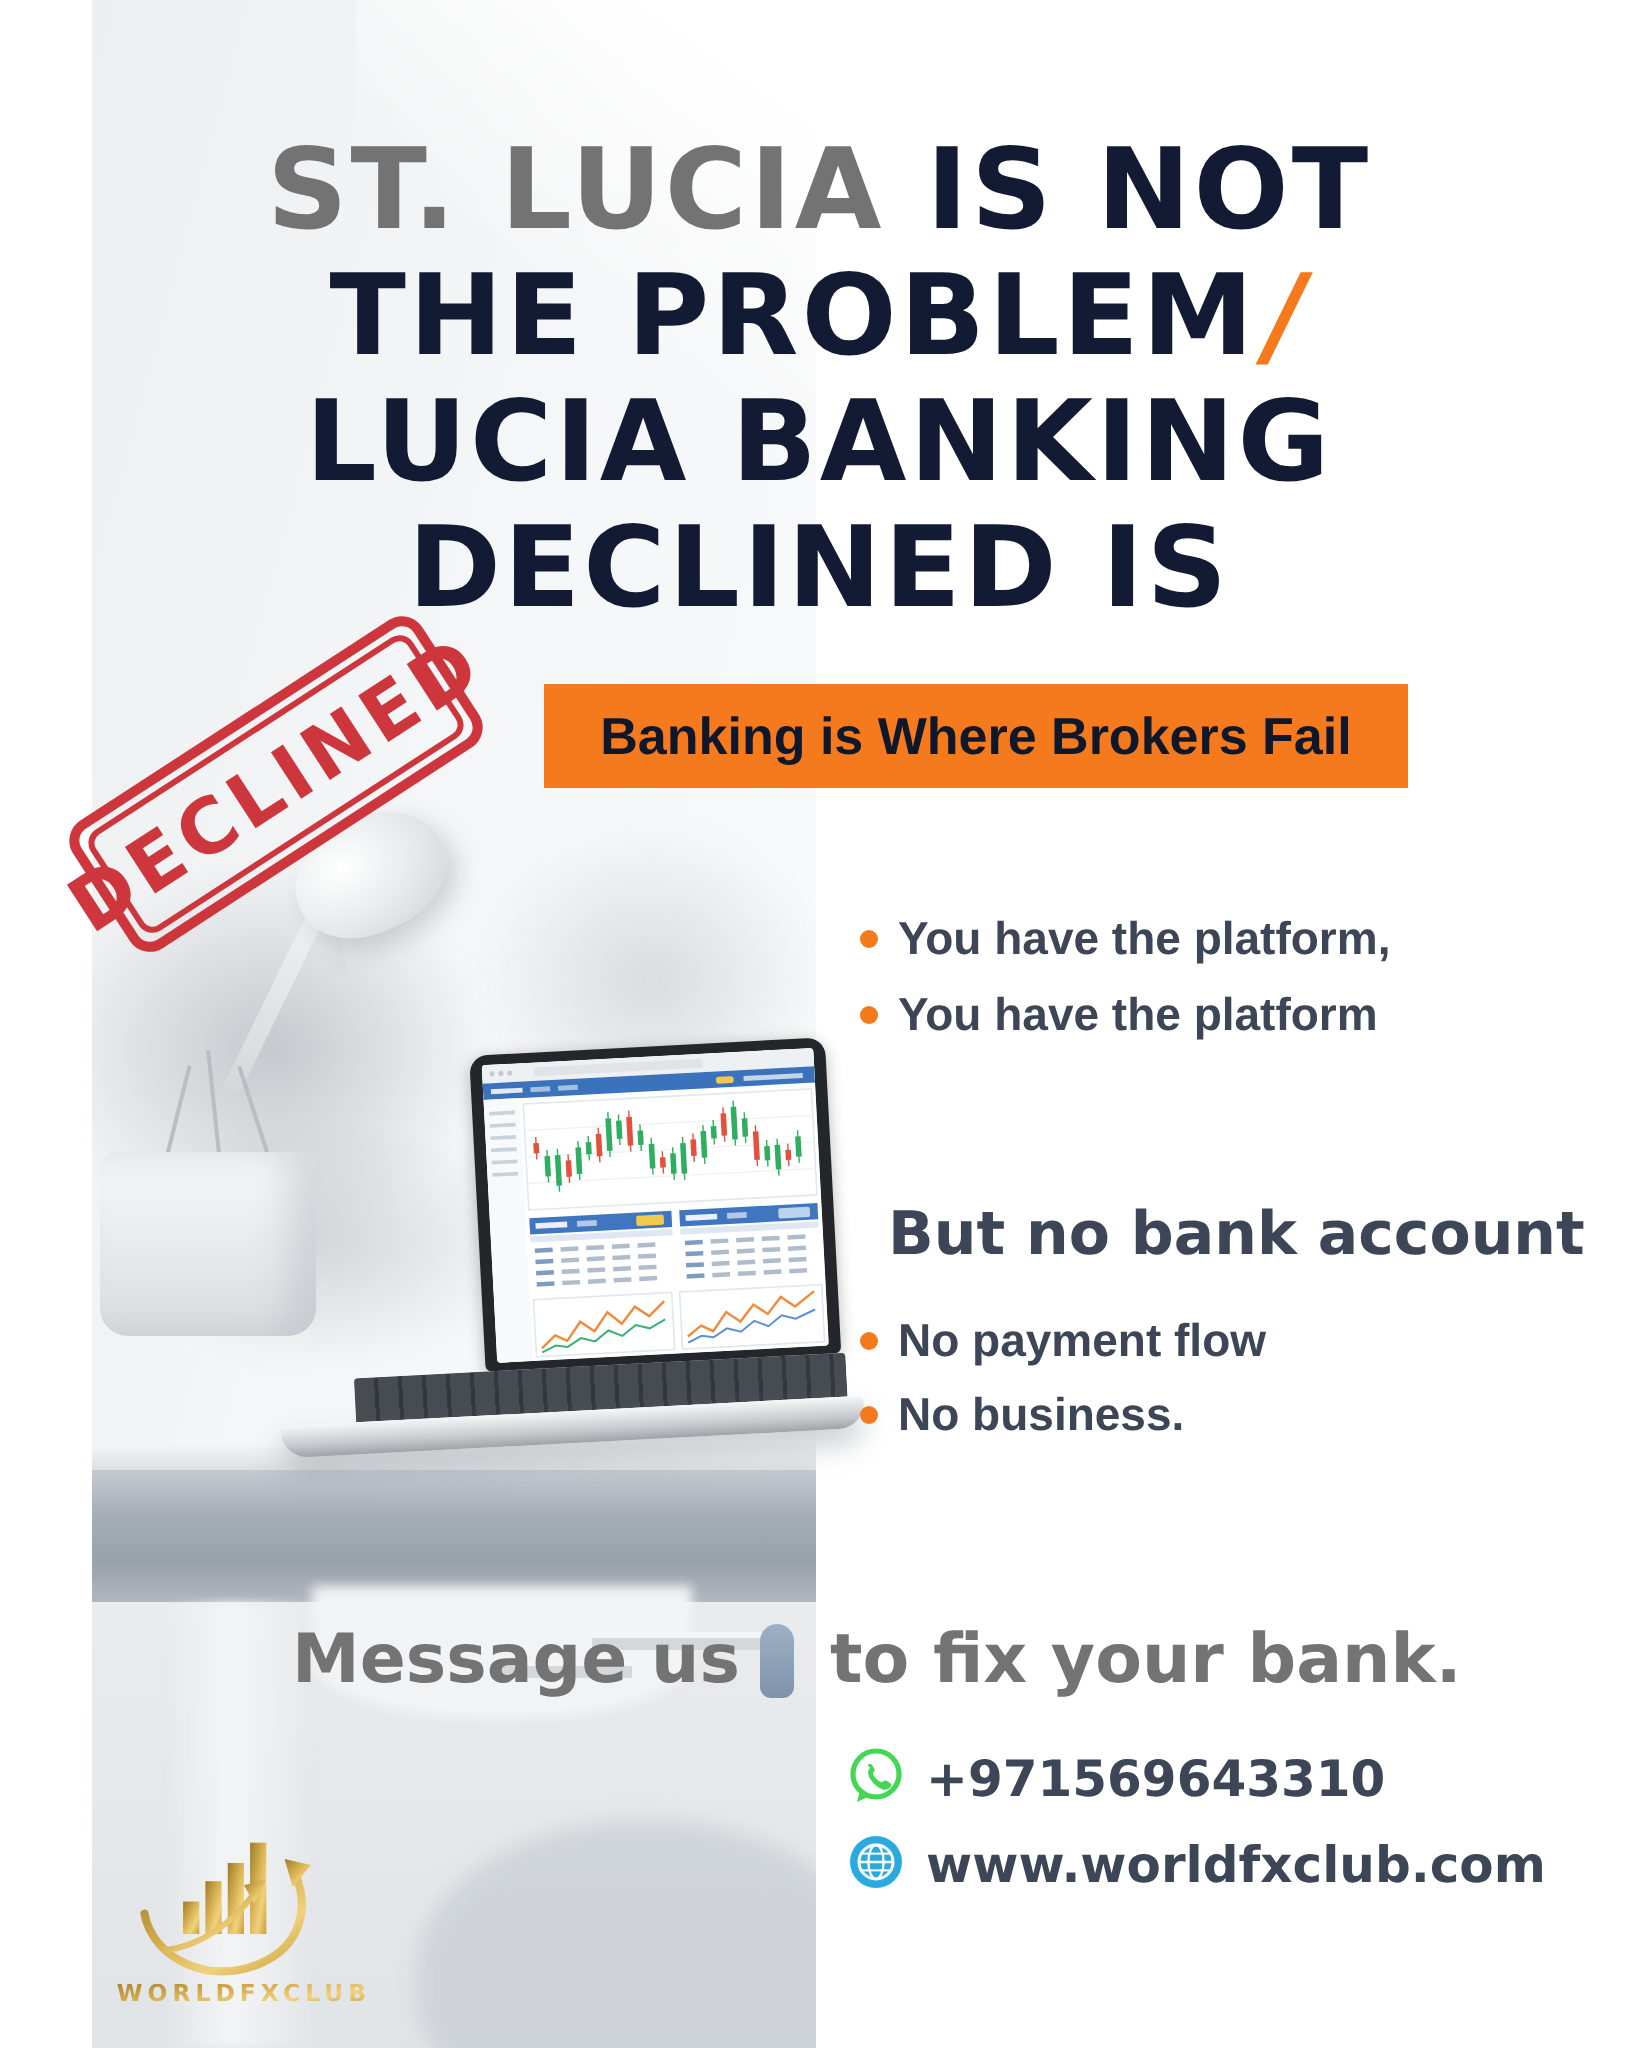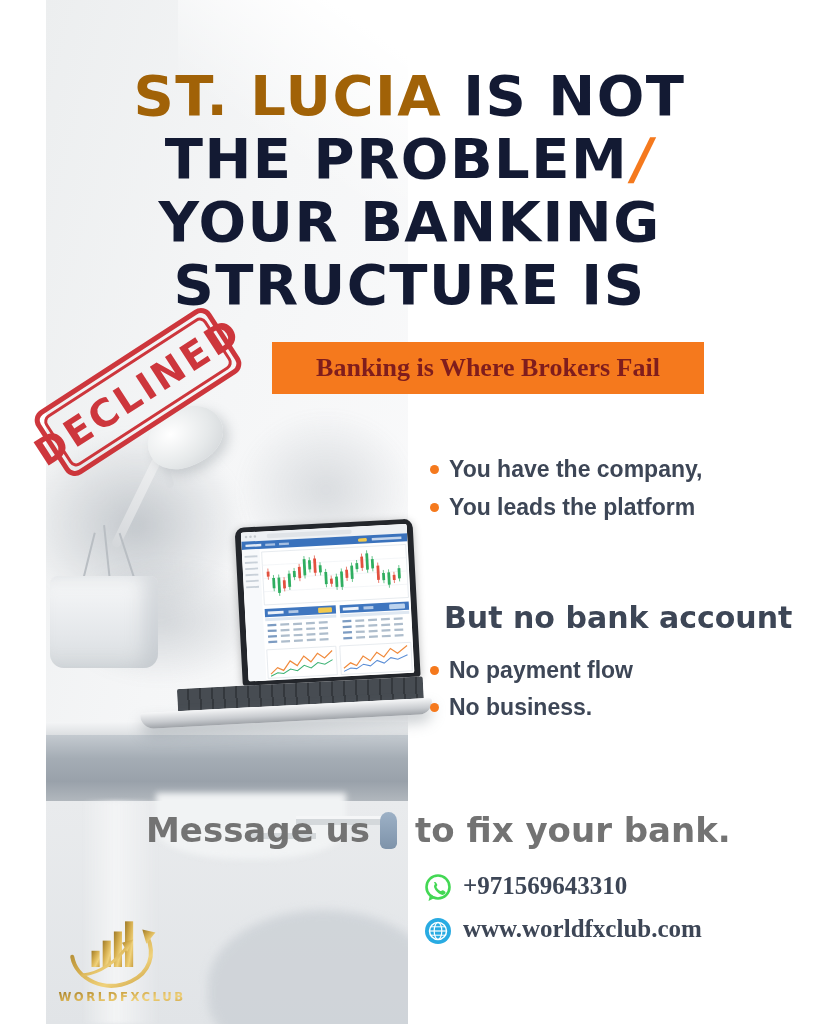--- a/index.html
+++ b/index.html
@@ -58,27 +58,27 @@
       background-color:#34383d;
       background-image:repeating-linear-gradient(90deg,#474c52 0 10px,#34383d 10px 12px),
                        repeating-linear-gradient(0deg,rgba(255,255,255,.07) 0 6px,rgba(0,0,0,.12) 6px 8px);}
   .base{position:absolute;left:0;top:180px;width:292px;height:16px;border-radius:3px 3px 14px 14px;
         background:linear-gradient(#f5f6f7,#c8cbcf 60%,#9fa3a8);
         box-shadow:0 8px 14px rgba(138,146,154,.45);}
 
   
   .headline{position:absolute;left:0;top:64px;width:819px;text-align:center;z-index:5;
             font-weight:800;font-size:56px;line-height:63px;letter-spacing:1.5px;color:#131a33;}
-  .headline .accent{color:#a16207;}
+  .headline .accent{color:#737373;}
   .headline .slash{display:inline-block;color:#f5791d;transform:skewX(-10deg);margin-left:4px;}
 
   
   .banner{position:absolute;left:272px;top:342px;width:432px;height:52px;z-index:5;
-          background:#f5791d;color:#7f1d1d;display:flex;align-items:center;justify-content:center;
-          font-family:Liberation Serif, serif;font-weight:700;font-size:26px;}
+          background:#f5791d;color:#0f172a;display:flex;align-items:center;justify-content:center;
+          font-family:Liberation Sans, sans-serif;font-weight:700;font-size:26px;}
 
   
   .stamp{position:absolute;left:34px;top:354px;width:208px;height:76px;z-index:6;box-sizing:border-box;
          transform:rotate(-33deg);border:5px solid #cb2b31;border-radius:12px;color:#cb2b31;
          display:flex;align-items:center;justify-content:center;opacity:.94;}
   .stamp::before{content:"";position:absolute;inset:3px;border:3px solid #cb2b31;border-radius:8px;}
   .stamp-text{font-size:38px;font-weight:800;letter-spacing:3px;}
 
   
   .have-list{position:absolute;left:430px;top:450px;z-index:5;}
@@ -91,21 +91,21 @@
                font-weight:800;font-size:30px;color:#3d4656;}
 
   
   .cta{position:absolute;left:146px;top:810px;z-index:5;display:flex;align-items:center;
        color:#737373;font-weight:800;font-size:34px;white-space:nowrap;}
   .phone-shape{width:17px;height:37px;border-radius:9px 9px 6px 6px;margin:0 18px 0 10px;flex:none;
                background:linear-gradient(#9db1c6,#7e93aa);}
 
   
   .contact{position:absolute;left:422px;top:872px;z-index:5;}
-  .contact-row{display:flex;align-items:flex-start;margin-bottom:11px;cursor:pointer;font-family:Liberation Serif, serif;}
+  .contact-row{display:flex;align-items:flex-end;margin-bottom:11px;cursor:pointer;}
   .contact-icon{width:32px;height:32px;margin-right:9px;flex:none;}
   .contact-text{font-weight:800;font-size:25px;color:#3d4656;}
 
   
   .logo{position:absolute;left:56px;top:900px;width:132px;height:106px;z-index:5;}
 </style>
 </head>
 <body>
 
 <div class="poster">
@@ -273,40 +273,40 @@
         <polyline points="97,141 104,138 110,139 117,135 124,137 131,132 138,135 145,130 152,132 162,128" fill="none" stroke="#5b8ed6" stroke-width="1"></polyline>
       </svg>
     </div>
     <div class="kb"></div>
     <div class="base"></div>
   </div>
 
   <div class="headline">
     <div class="hl-line"><span class="accent">ST. LUCIA</span><span> IS NOT</span></div>
     <div class="hl-line"><span>THE PROBLEM</span><span class="slash">/</span></div>
-    <div class="hl-line">YOUR BANKING</div>
-    <div class="hl-line">STRUCTURE IS</div>
+    <div class="hl-line">LUCIA BANKING</div>
+    <div class="hl-line">DECLINED IS</div>
   </div>
 
   <div class="banner">
     <span>Banking is Where Brokers Fail</span>
   </div>
 
   <div class="stamp">
     <span class="stamp-text">DECLINED</span>
   </div>
 
   <div class="have-list">
     <div class="bullet-row">
       <span class="dot"></span>
-      <span class="bullet-label">You have the company,</span>
+      <span class="bullet-label">You have the platform,</span>
     </div>
     <div class="bullet-row">
       <span class="dot"></span>
-      <span class="bullet-label">You leads the platform</span>
+      <span class="bullet-label">You have the platform</span>
     </div>
   </div>
 
   <div class="gap-heading">But no bank account</div>
   <div class="gap-list">
     <div class="bullet-row">
       <span class="dot"></span>
       <span class="bullet-label">No payment flow</span>
     </div>
     <div class="bullet-row">

